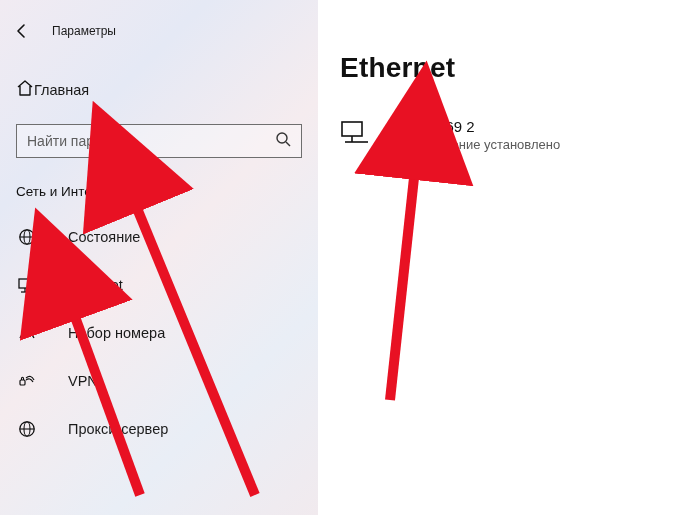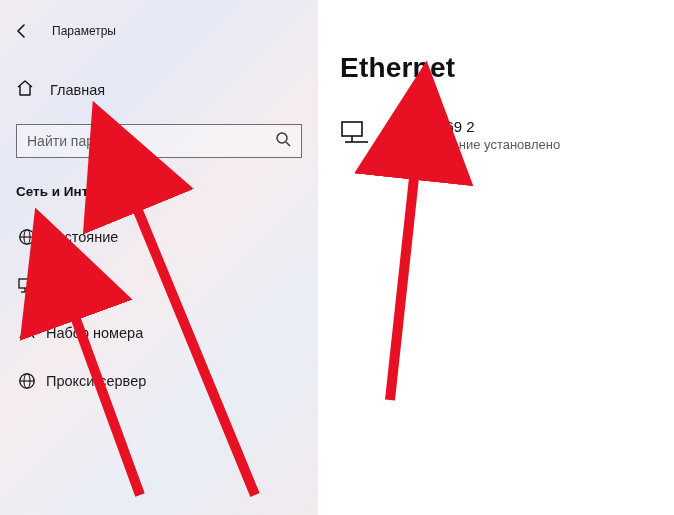--- a/index.html
+++ b/index.html
@@ -27,21 +27,20 @@
     height: 34px;
   }
   .back-icon svg { display:block; }
   .title {
     font-size: 12px;
     color: #1a1a1a;
   }
   .home-row {
     display: flex;
     align-items: center;
-    gap: 16px;
     padding: 0 0 0 16px;
     margin-top: 24px;
     height: 36px;
   }
   .home-label { font-size: 14.5px; color:#1a1a1a; }
   .search-wrap {
     margin: 16px 16px 0 16px;
   }
   .search-box {
     width: 100%;
@@ -57,29 +56,29 @@
     border: none;
     outline: none;
     background: transparent;
     font-size: 14px;
     color: #555;
   }
   .search-box input::placeholder { color:#5f5f5f; }
   .search-icon { color:#4b4b4b; }
   .section-header {
     font-size: 13.5px;
-    font-weight: 700;
+    font-weight: 400;
     color: #111;
     padding: 26px 8px 4px 16px;
   }
   .nav-list { margin-top: 10px; }
   .nav-item {
     display: flex;
     align-items: center;
-    gap: 10px;
+    gap: 32px;
     height: 48px;
     padding: 0 0 0 18px;
     font-size: 14.5px;
     color: #1a1a1a;
     cursor: default;
   }
   .nav-item .nav-icon { width:18px; display:flex; justify-content:center; }
   .main {
     flex: 1;
     padding: 52px 0 0 22px;
@@ -168,20 +167,31 @@
     <div class="nav-item">
       <span class="nav-icon">
         <svg width="18" height="14" viewBox="0 0 18 14">
             <path d="M2 12 Q9 -2 16 12" stroke="#111" stroke-width="1.3" fill="none"></path>
             <circle cx="6" cy="10" r="0.8" fill="#111"></circle>
             <circle cx="9" cy="8.5" r="0.8" fill="#111"></circle>
             <circle cx="12" cy="10" r="0.8" fill="#111"></circle>
           </svg>
       </span>
       <span>Набор номера</span>
+    </div>
+    <div class="nav-item">
+      <span class="nav-icon">
+        <svg width="18" height="14" viewBox="0 0 18 14">
+            <rect x="2" y="6" width="5" height="5" rx="1" stroke="#111" stroke-width="1.2" fill="none"></rect>
+            <path d="M3.5 6 V4.2 a1 1 0 0 1 2 0 V6" stroke="#111" stroke-width="1.1" fill="none"></path>
+            <path d="M8 4 Q13 0 16 6" stroke="#111" stroke-width="1.2" fill="none"></path>
+            <path d="M8 6 Q12 3 15 8" stroke="#111" stroke-width="1.2" fill="none"></path>
+          </svg>
+      </span>
+      <span>VPN</span>
     </div>
     <div class="nav-item">
       <span class="nav-icon">
         <svg width="18" height="18" viewBox="0 0 18 18">
             <circle cx="9" cy="9" r="7.2" stroke="#111" stroke-width="1.3" fill="none"></circle>
             <ellipse cx="9" cy="9" rx="3" ry="7.2" stroke="#111" stroke-width="1.1" fill="none"></ellipse>
             <line x1="1.8" y1="9" x2="16.2" y2="9" stroke="#111" stroke-width="1.1"></line>
           </svg>
       </span>
       <span>Прокси-сервер</span>

